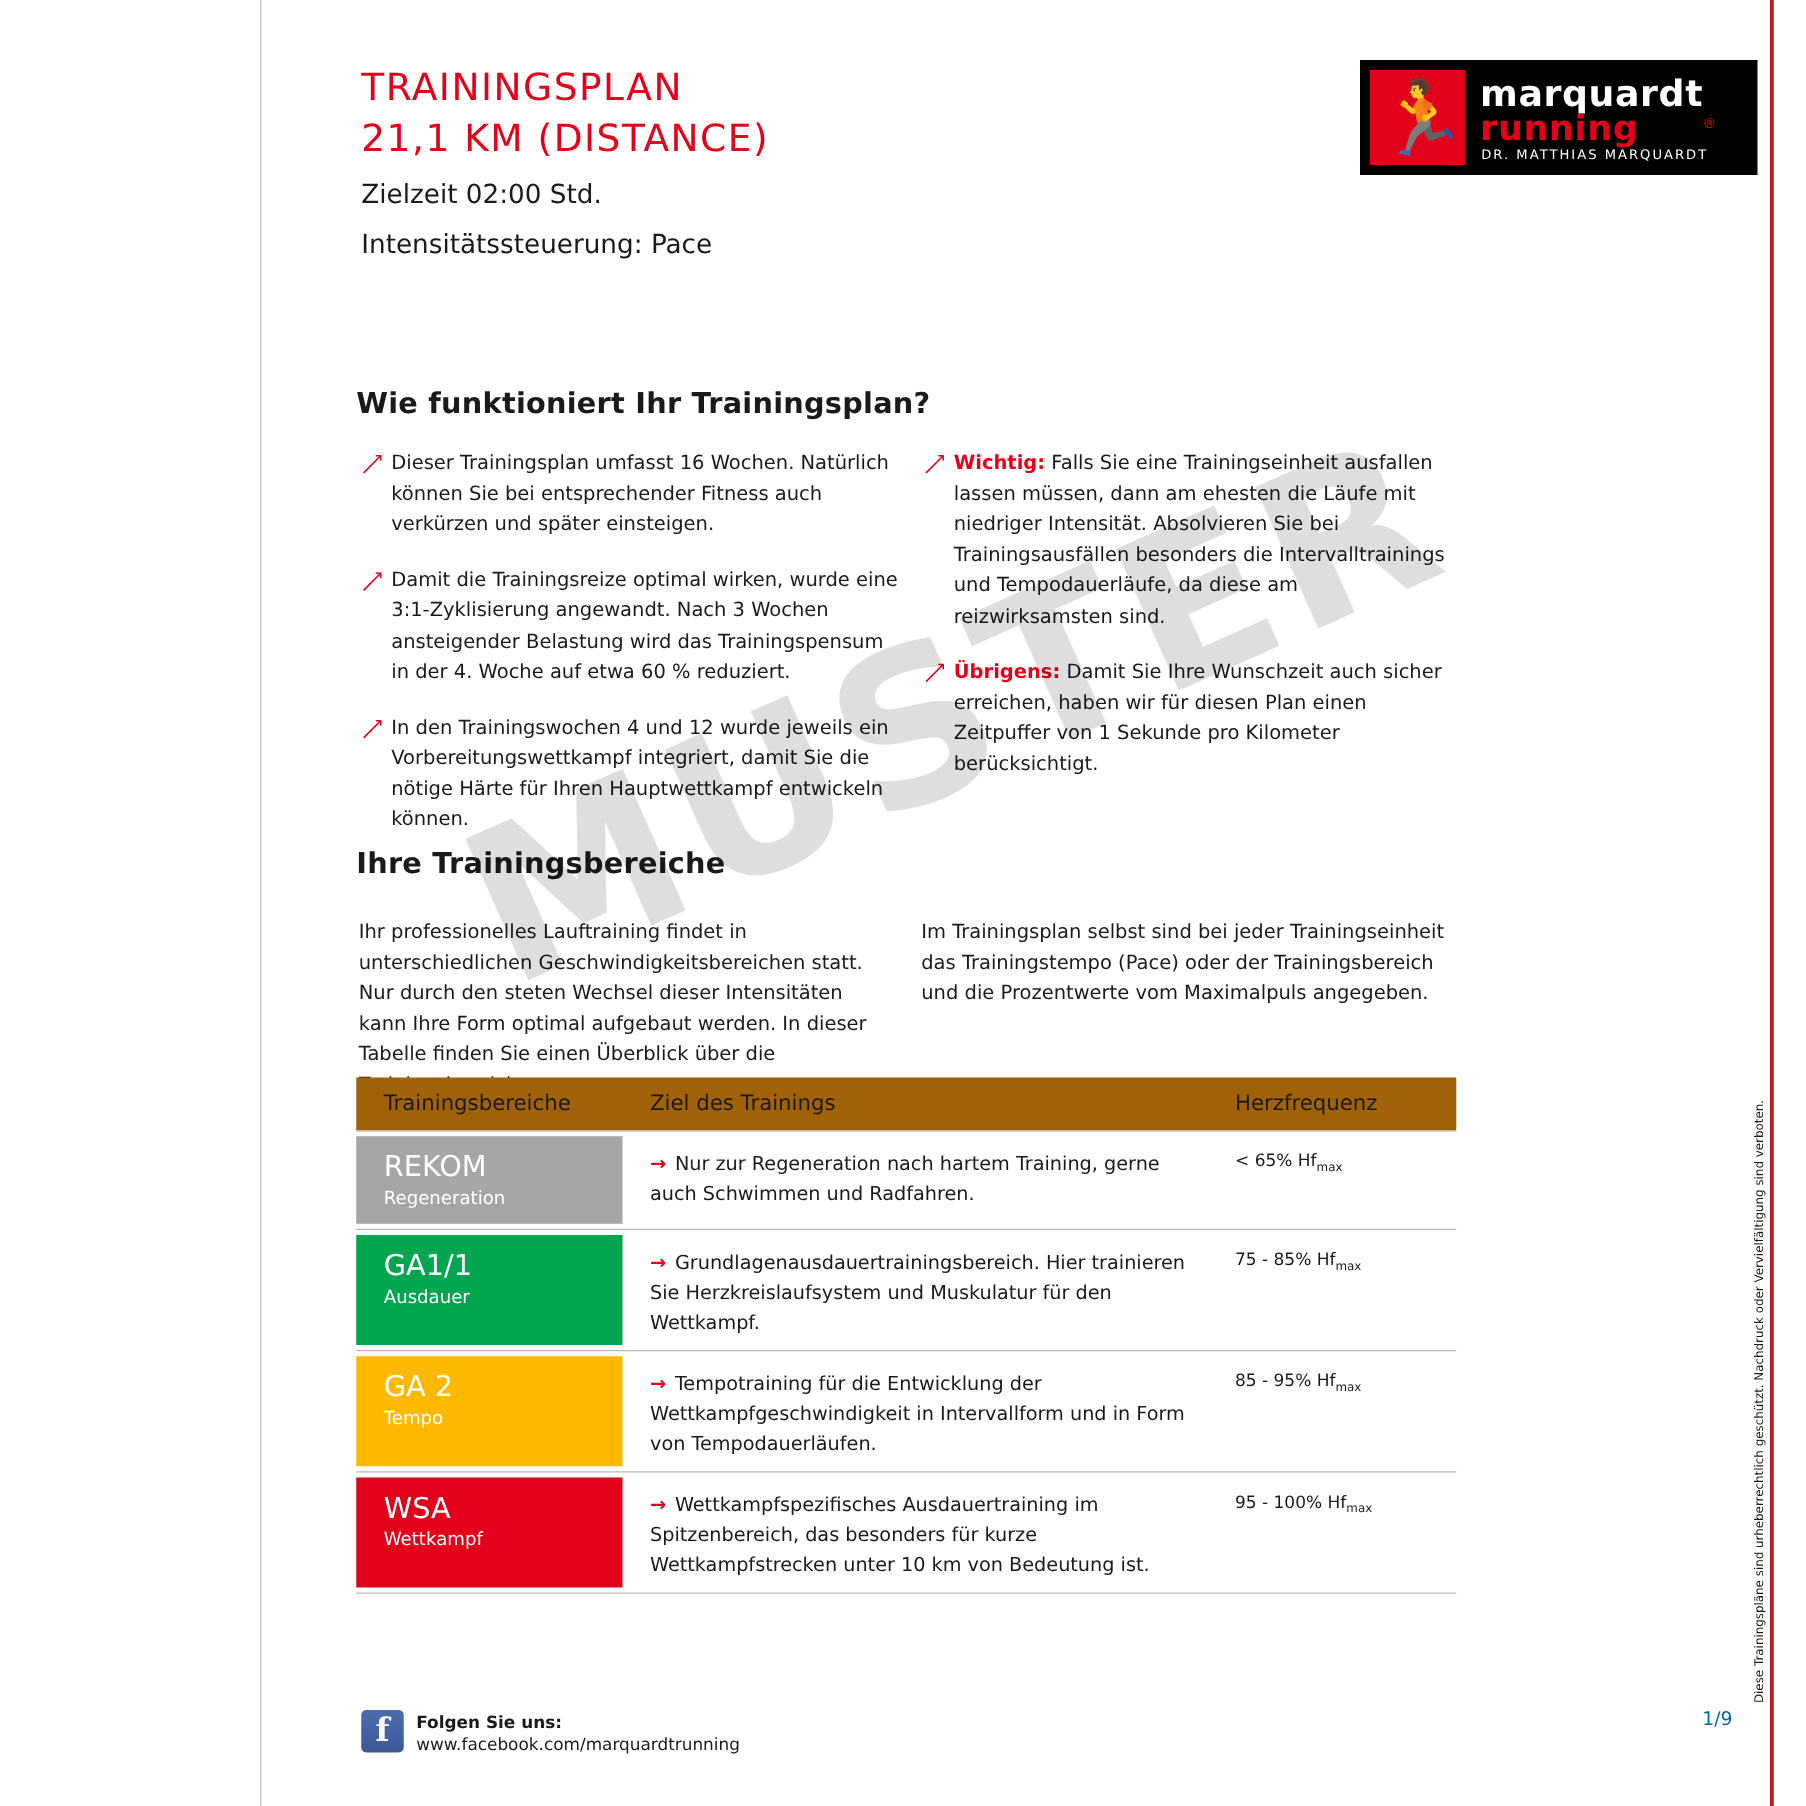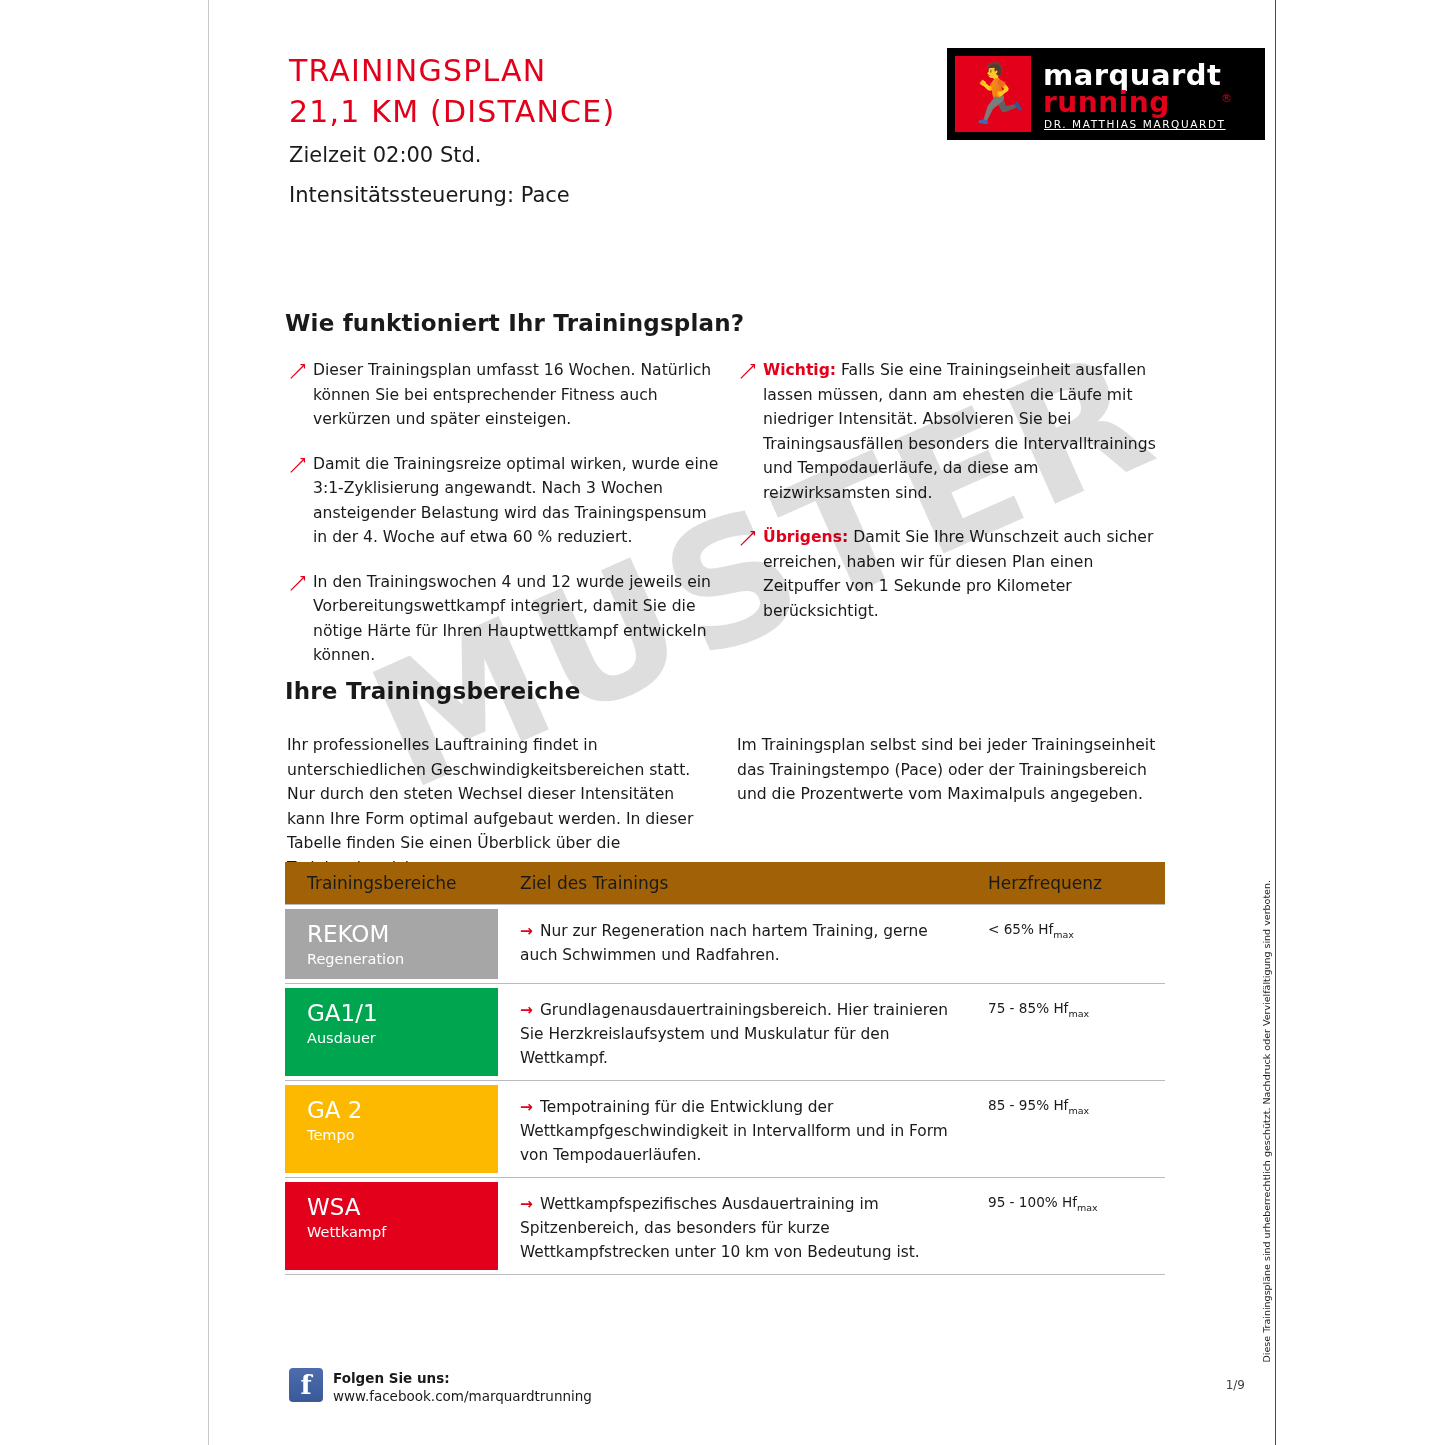--- a/index.html
+++ b/index.html
@@ -10,25 +10,25 @@
   body {
     width: 1445px;
     height: 1445px;
     font-family: "DejaVu Sans", sans-serif;
     overflow: hidden;
   }
   .page {
     position: absolute;
     left: 208px;
     top: 0px;
-    width: 1068px;
+    width: 1211px;
     height: 1445px;
     background: #ffffff;
     border-left: 1px solid #c8c8c8;
-    border-right: 1px solid #b91c1c;
+    border-right: 3px solid #b91c1c;
     box-sizing: border-box;
     overflow: hidden;
   }
   .inner {
     position: absolute;
     left: 0; top: 0; right: 0; bottom: 0;
   }
 
   
   .title-block {
@@ -108,21 +108,20 @@
     color: #e2001a;
     font-size: 11px;
   }
   .logo-sub {
     position: absolute;
     left: 97px;
     top: 70px;
     color: #ffffff;
     font-size: 10.5px;
     letter-spacing: 1.6px;
-    text-decoration: underline;
   }
 
   
   h2.sec {
     position: absolute;
     margin: 0;
     color: #1a1a1a;
     font-size: 23px;
     font-weight: bold;
     letter-spacing: 0.2px;
@@ -274,23 +273,22 @@
     position: absolute;
     left: 124px;
     top: 1388px;
     font-size: 13.5px;
     color: #1a1a1a;
   }
   .pagenum {
     position: absolute;
     right: 30px;
     top: 1366px;
-    font-size: 12px;
-    color: #404040;
-    margin-top: 12px;
+    font-size: 15px;
+    color: #0369a1;
   }
   .side2 {
     position: absolute;
     right: 14px;
     top: 880px;
     transform: rotate(-90deg);
     transform-origin: right top;
     white-space: nowrap;
     font-size: 9.5px;
     color: #1a1a1a;

